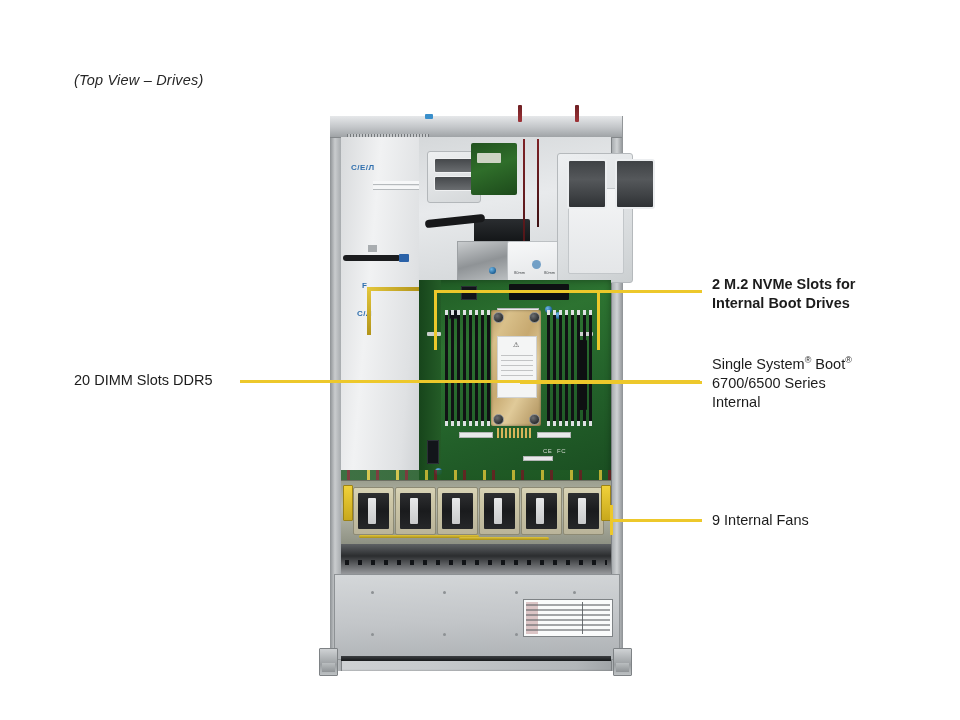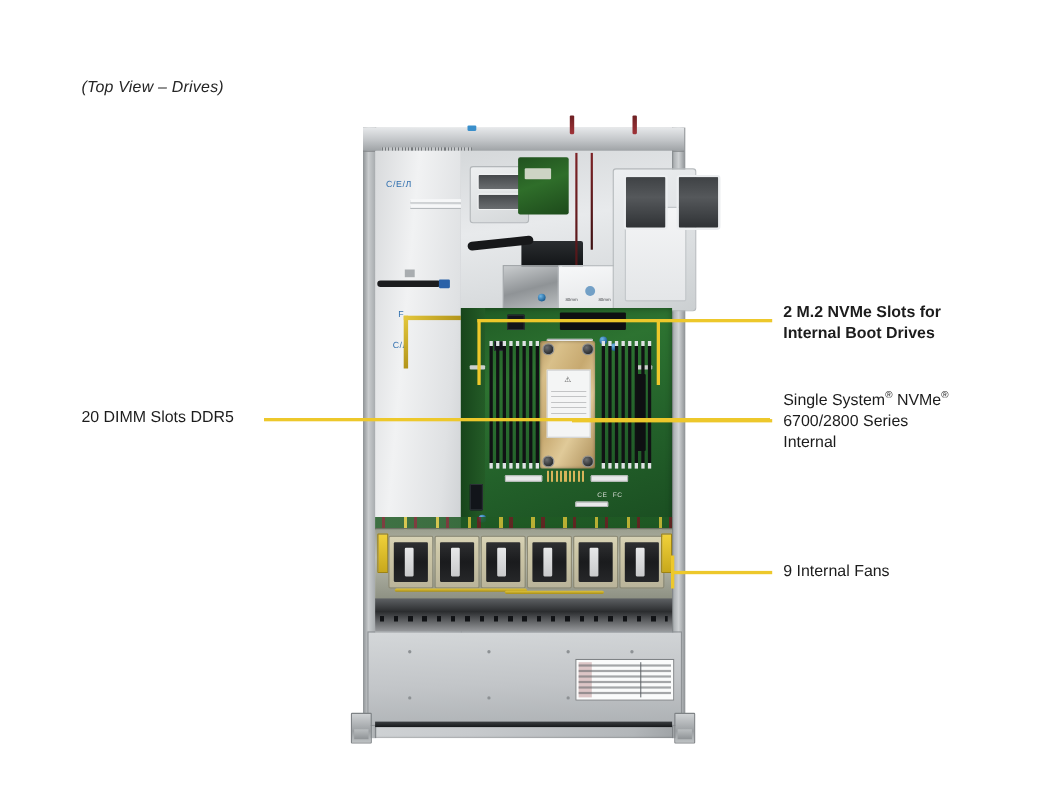--- a/index.html
+++ b/index.html
@@ -120,21 +120,21 @@
     background: linear-gradient(95deg,#d8dadc,#f1f2f3 35%,#dfe1e3 75%,#c9cccf);
     border-right: 1px solid #aeb2b5;
   }
   .side-slot {
     position: absolute; left: 32px; width: 58px; height: 3px;
     background: #f6f7f8; box-shadow: 0 1px 0 #b6babd;
   }
   .blue-mark {
     position: absolute;
     font-family: "Liberation Sans", sans-serif;
-    font-size: 8px; color: #2f6fae; font-weight: normal; letter-spacing: .5px;
+    font-size: 8px; color: #2f6fae; font-weight: bold; letter-spacing: .5px;
   }
   .grey-sq { position: absolute; width: 9px; height: 7px; background: #a9adb0; }
 
   
   .rear-zone {
     position: absolute; left: 102px; top: 29px; width: 192px; height: 160px;
     background: linear-gradient(170deg,#d5d8da,#e8eaec 40%,#ccd0d2);
   }
   .psu-bay {
     position: absolute; top: 22px; width: 36px; height: 46px;
@@ -497,17 +497,17 @@
 <div class="leader v" id="leader-m2-vl"></div>
 <div class="leader v" id="leader-m2-vr"></div>
 <div class="leader h" id="leader-cpu-h"></div>
 <div class="leader h" id="leader-dimm-h"></div>
 <div class="leader v" id="leader-fans-v"></div>
 <div class="leader h" id="leader-fans-h"></div>
 
 <div class="callout-label" id="callout-m2">2 M.2 NVMe Slots for
 Internal Boot Drives</div>
 
-<div class="callout-label" id="callout-cpu"><span>Single System</span><sup>®</sup><span> NVMe</span><sup>®</sup><br><span>6700/2800 Series</span><br><span>Internal</span></div>
+<div class="callout-label" id="callout-cpu"><span>Single System</span><sup>®</sup><span> Boot</span><sup>®</sup><br><span>6700/6500 Series</span><br><span>Internal</span></div>
 
 <div class="callout-label" id="callout-fans">9 Internal Fans</div>
 
 <div class="callout-label" id="callout-dimm">20 DIMM Slots DDR5</div>
 
 </body></html>

